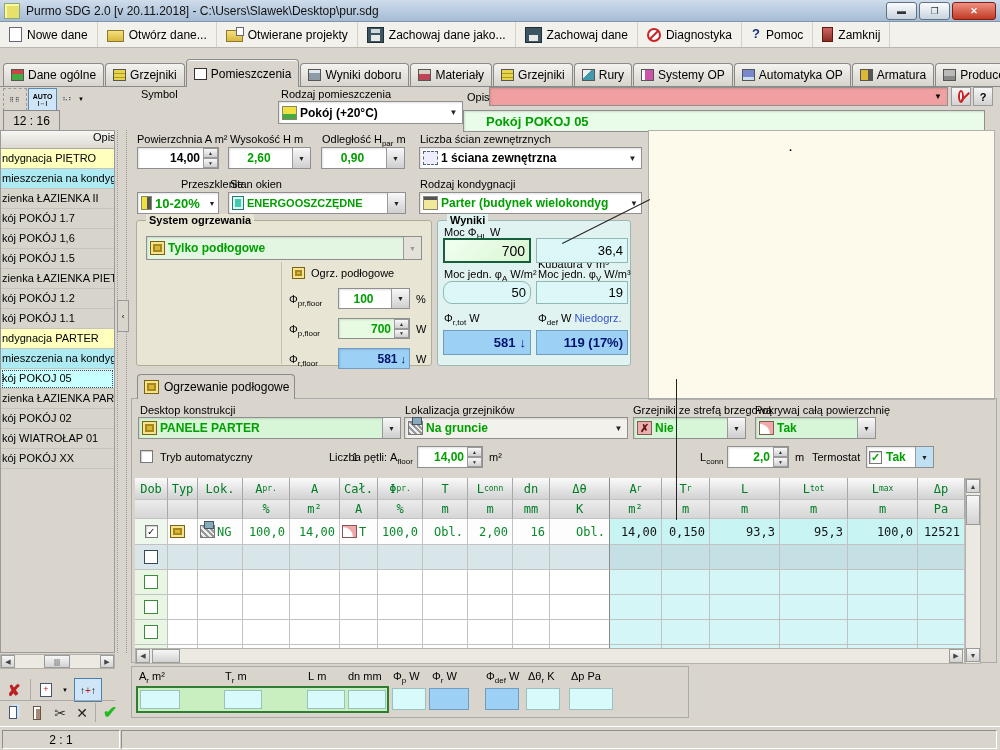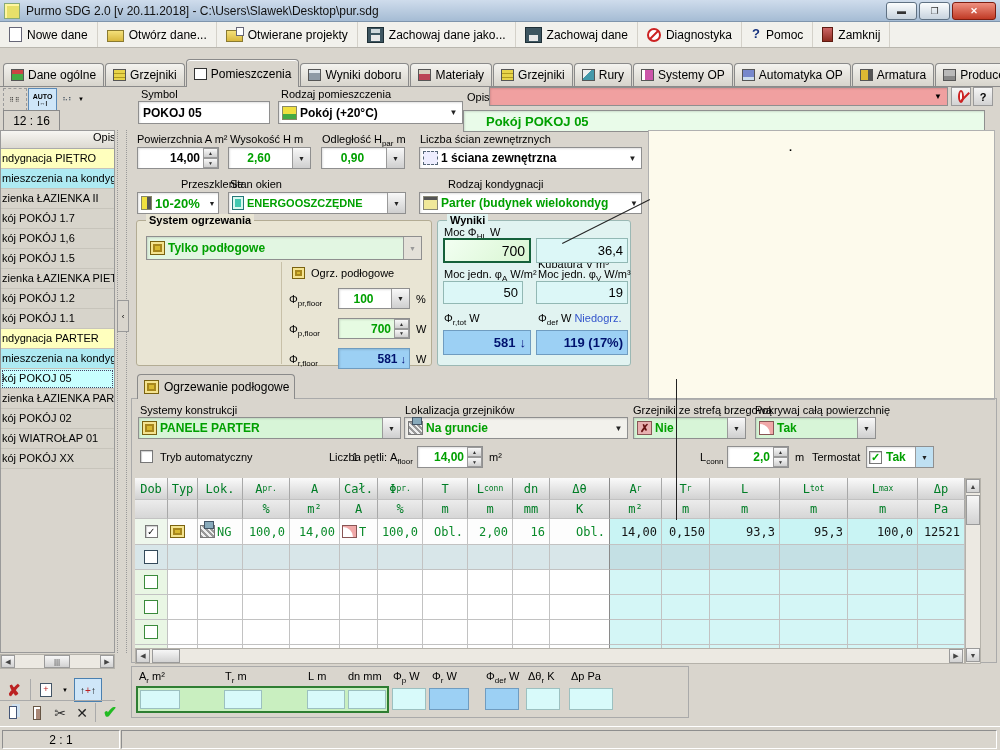--- a/index.html
+++ b/index.html
@@ -328,23 +328,20 @@
     </button>
   <button class="icon-btn" style="left:72px;top:703px;width:20px;height:19px;color:#222;">
       <span>✕</span>
     </button>
   <div class="sep-v" style="left:95px;top:703px;height:19px;"></div>
   <button class="icon-btn" style="left:98px;top:701px;width:24px;height:22px;color:#2b2;font-size:17px;font-weight:bold;">
       <span>✔</span>
     </button>
 
   <span class="lbl" style="left:141px;top:88px;">Symbol</span>
-  <div class="field" style="left:138px;top:101px;width:132px;height:23px;">
-    <span class="val" style="padding-left:4px;">POKOJ 05</span>
-  </div>
 
   <span class="lbl" style="left:281px;top:88px;">Rodzaj pomieszczenia</span>
   <div class="field" style="left:278px;top:101px;width:185px;height:23px;">
     <span class="fico room-icon"></span>
     <span class="val">Pokój (+20°C)</span>
     <span class="dd flat" style="border:none;background:transparent;font-size:8px;">▼</span>
   </div>
 
   <span class="lbl" style="left:467px;top:91px;">Opis</span>
   <div class="field" style="left:489px;top:87px;width:459px;height:19px;background:#f0a0a0;">
@@ -380,21 +377,21 @@
     <span class="dd">▼</span>
   </div>
   <div class="field" style="left:419px;top:147px;width:223px;height:22px;">
     <span class="fico walls-icon"></span>
     <span class="val">1 ściana zewnętrzna</span>
     <span class="dd" style="border:none;background:transparent;font-size:8px;">▼</span>
   </div>
 
   <span class="lbl" style="left:137px;top:178px;margin-left:44px;">Przeszklenie</span>
   <span class="lbl" style="left:230px;top:178px;">Stan okien</span>
-  <span class="lbl" style="left:420px;top:178px;margin-left:28px;">Rodzaj kondygnacji</span>
+  <span class="lbl" style="left:420px;top:178px;">Rodzaj kondygnacji</span>
 
   <div class="field" style="left:137px;top:192px;width:82px;height:22px;">
     <span class="fico glaz-icon" style="width:11px;"></span>
     <span class="val green" style="font-size:13px;">10-20%</span>
     <span class="dd" style="border:none;background:transparent;width:12px;font-size:7px;">▼</span>
   </div>
   <div class="field" style="left:228px;top:192px;width:178px;height:22px;">
     <span class="fico okna-icon" style="width:12px;"></span>
     <span class="val green" style="font-size:11px;">ENERGOOSZCZĘDNE</span>
     <span class="dd">▼</span>
@@ -444,21 +441,21 @@
   <span class="lbl" style="left:444px;top:226px;"><span>Moc Φ</span><sub>HL</sub><span> W</span></span>
   <span class="lbl" style="left:538px;top:226px;margin-top:32px;">Kubatura V m³</span>
   <div class="resbox main" style="left:443px;top:238px;width:88px;height:25px;">
     <span class="num">700</span>
   </div>
   <div class="resbox" style="left:536px;top:238px;width:92px;height:25px;">
     <span class="num">36,4</span>
   </div>
   <span class="lbl" style="left:444px;top:268px;"><span>Moc jedn. φ</span><sub>A</sub><span> W/m²</span></span>
   <span class="lbl" style="left:538px;top:268px;"><span>Moc jedn. φ</span><sub>V</sub><span> W/m³</span></span>
-  <div class="resbox" style="left:443px;top:281px;width:80px;height:23px;">
+  <div class="resbox" style="left:443px;top:281px;width:88px;height:23px;border-radius:9px;">
     <span class="num">50</span>
   </div>
   <div class="resbox" style="left:536px;top:281px;width:92px;height:23px;">
     <span class="num">19</span>
   </div>
   <span class="lbl" style="left:444px;top:312px;"><span>Φ</span><sub>r,tot</sub><span> W</span></span>
   <span class="lbl" style="left:538px;top:312px;"><span>Φ</span><sub>def</sub><span> W</span> <span style="color:#3355cc;">Niedogrz.</span></span>
   <div class="resbox blue" style="left:443px;top:330px;width:88px;height:25px;">
     <span class="num">581</span>
     <span class="bluearrow" style="padding-right:4px;">↓</span>
@@ -484,21 +481,21 @@
   </div>
   <div class="leader" style="left:562px;top:243px;width:98px;height:1px;transform:rotate(-26.6deg);transform-origin:0 0;"></div>
   <div class="leader" style="left:676px;top:379px;width:1px;height:141px;"></div>
 
   <div class="abs floor-panel"></div>
   <div class="abs floor-tab">
     <span class="fico coil-icon" style="margin:0;"></span>
     <span>Ogrzewanie podłogowe</span>
   </div>
 
-  <span class="lbl" style="left:140px;top:404px;">Systemy konstrukcji</span>
+  <span class="lbl" style="left:140px;top:404px;">Desktop konstrukcji</span>
   <div class="field combo-green" style="left:138px;top:417px;width:263px;height:22px;">
     <span class="fico coil-icon"></span>
     <span class="val green">PANELE PARTER</span>
     <span class="dd">▼</span>
   </div>
   <span class="lbl" style="left:405px;top:404px;">Lokalizacja grzejników</span>
   <div class="field" style="left:404px;top:417px;width:224px;height:22px;background:#f2f1ec;">
     <span class="fico ground-icon"></span>
     <span class="val green">Na gruncie</span>
     <span class="dd" style="border:none;background:transparent;font-size:8px;">▼</span>

